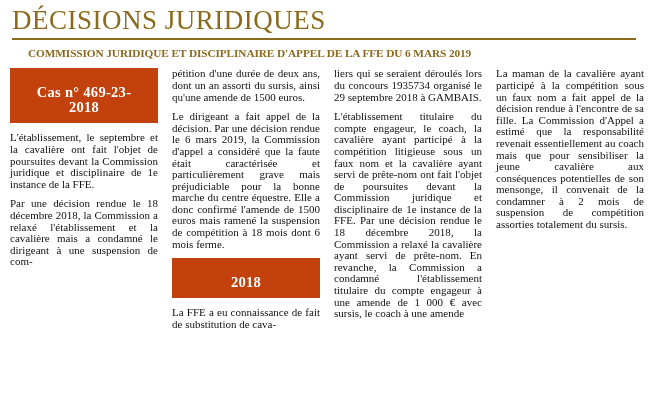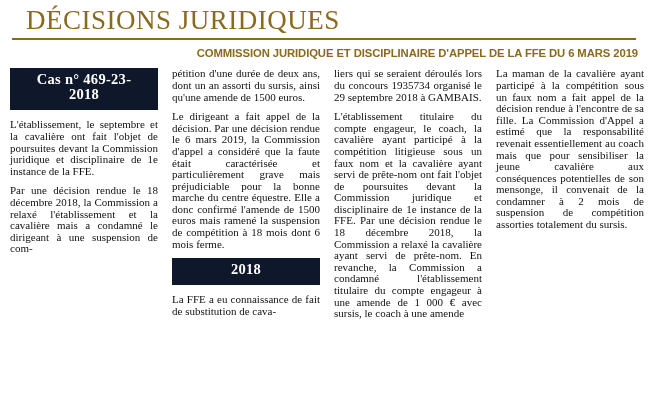--- a/index.html
+++ b/index.html
@@ -18,39 +18,38 @@
     width: 648px;
     height: 408px;
     box-sizing: border-box;
     padding: 0 10px;
   }
   .doc-title {
     font-family: "Liberation Serif", serif;
     font-size: 27px;
     letter-spacing: 0.5px;
     color: #8a6a1e;
-    margin: 6px 0 0 16px;
+    margin: 6px 0 0 2px;
     font-weight: normal;
     line-height: 1.05;
     white-space: nowrap;
   }
   .title-rule {
     border: none;
     border-top: 2px solid #8a6a1e;
     margin: 4px 2px 0 2px;
   }
   .subtitle {
-    font-family: Liberation Sans, sans-serif;
+    font-family: Liberation Serif, serif;
     font-size: 11.3px;
     font-weight: bold;
     color: #8a6a1e;
-    margin: 7px 0 0 5px;
+    margin: 7px 0 0 18px;
     letter-spacing: -0.1px;
     white-space: nowrap;
-    text-align: right;
   }
   .columns {
     margin-top: 9px;
     display: flex;
     gap: 14px;
     align-items: flex-start;
   }
   .col {
     width: 148px;
     flex: 0 0 148px;
@@ -58,24 +57,24 @@
   p.body {
     font-family: "Liberation Serif", serif;
     font-size: 11px;
     line-height: 11.6px;
     color: #111111;
     text-align: justify;
     margin: 0 0 8px 0;
     hyphens: auto;
   }
   .case-box {
-    background: #0f172a;
+    background: #c2410c;
     color: #ffffff;
     text-align: center;
-    padding: 4px 4px 8px 4px;
+    padding: 17px 4px 8px 4px;
     margin: 0 0 9px 0;
     font-family: "Liberation Serif", serif;
     font-size: 14.5px;
     font-weight: bold;
     line-height: 15px;
     letter-spacing: 0.3px;
   }
   .case-box .l2 {
     display: block;
   }

